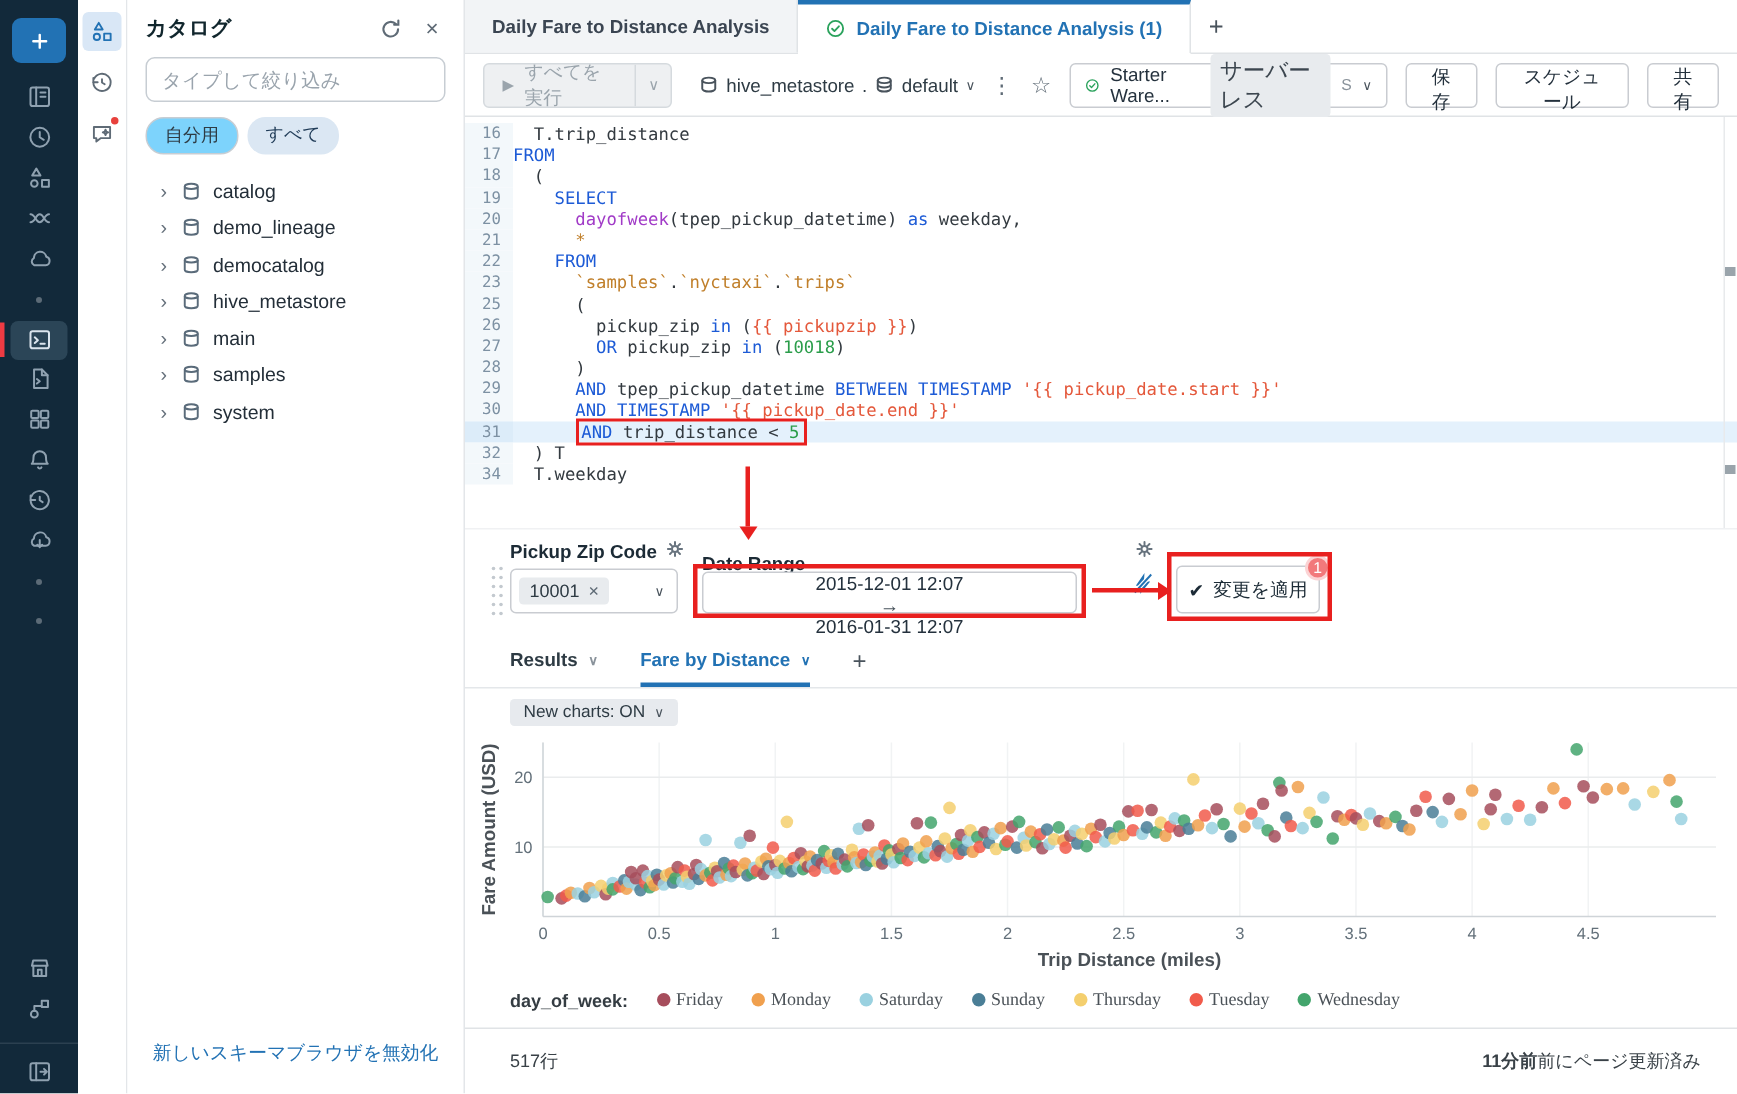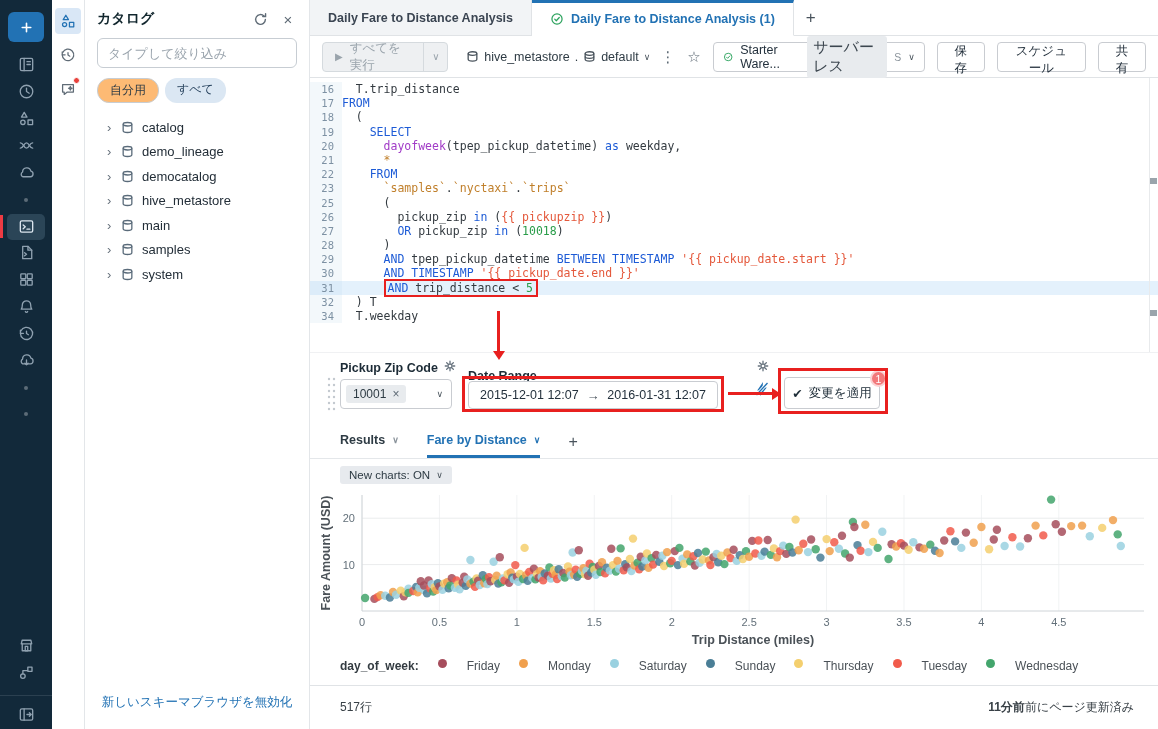--- a/index.html
+++ b/index.html
@@ -34,21 +34,21 @@
   .cat-head { display:flex; align-items:center; padding:10px 12px 6px; }
   .cat-title { font-weight:bold; font-size:14px; color:#11262d; flex:1; }
   .cat-head .hicon { width:18px; height:18px; margin-left:10px; cursor:pointer; display:flex; align-items:center; justify-content:center; }
   .cat-head svg { width:15px; height:15px; stroke:#5f6b76; fill:none; stroke-width:1.5; stroke-linecap:round; }
   .close-x { font-size:15px; color:#5f6b76; }
   .cat-search { margin:4px 12px 10px; }
   .cat-search input { width:100%; height:30px; border:1px solid #c7cdd3; border-radius:6px; padding:0 10px; font-size:13px; color:#333; outline:none; font-family:inherit; }
   .cat-search input::placeholder { color:#9aa4ad; }
   .chips { display:flex; gap:6px; padding:0 12px 10px; }
   .chip { border-radius:12px; padding:3px 12px; font-size:12px; cursor:pointer; }
-  .chip.outline { border:1px solid #c7cdd3; color:#2e3b44; background:#fdba74; }
+  .chip.outline { border:1px solid #c7cdd3; color:#2e3b44; background:#7dd3fc; }
   .chip.fill { background:#dbe7f3; color:#1f3b57; }
   .tree { flex:1; overflow:hidden; padding:2px 0; }
   .tree-row { display:flex; align-items:center; height:24.5px; padding-left:22px; cursor:pointer; font-size:13px; color:#232e38; }
   .tree-row .chev { color:#66717c; font-size:13px; width:14px; }
   .tree-row svg { width:13px; height:13px; margin-right:8px; stroke:#5a6b7a; fill:none; stroke-width:1.2; }
   .cat-foot { padding:14px 0 18px; text-align:center; }
   .cat-foot a { color:#2272b4; font-size:12.5px; text-decoration:none; cursor:pointer; }
 
   
   .main { flex:1; display:flex; flex-direction:column; position:relative; background:#fff; min-width:0; }
@@ -90,21 +90,21 @@
   .scrollmark { position:absolute; right:1px; width:7px; height:6px; background:#9aa4ab; }
 
   
   .widgets { height:73px; flex:none; position:relative; border-top:1px solid #f0f1f3; }
   .w-label { position:absolute; font-size:12.5px; font-weight:bold; color:#1c2b36; display:flex; align-items:center; gap:5px; }
   .gear svg { width:14px; height:14px; stroke:#67737e; stroke-width:1.5; fill:none; stroke-linecap:round; }
   .pickup-ctl { position:absolute; left:30px; top:26px; width:112px; height:30px; border:1px solid #c9ccd1; border-radius:4px; display:flex; align-items:center; padding:0 8px 0 5px; cursor:pointer; }
   .pk-chip { background:#e8ebee; border-radius:3px; padding:2px 7px; font-size:12px; color:#2e3b44; display:flex; gap:6px; align-items:center; }
   .pk-chip .x { color:#5f6b76; cursor:pointer; }
   .pickup-ctl .chev-sm { margin-left:auto; }
-  .date-ctl { position:absolute; left:158px; top:28px; width:250px; height:28px; border:1px solid #c9ccd1; border-radius:4px; display:flex; align-items:center; justify-content:space-between; padding:0 11px; font-size:12.5px; color:#24313d; cursor:pointer; background:#fff; }
+  .date-ctl { position:absolute; left:158px; top:28px; width:250px; height:28px; border:1px solid #c9ccd1; border-radius:4px; display:flex; align-items:center; justify-content:space-between; padding:0 11px; font-size:12.5px; color:#24313d; cursor:pointer; background:#fff;flex-direction:column; }
   .date-arrow { color:#49535c; font-size:13px; }
   .flash { position:absolute; left:444px; top:382px; }
   .apply-btn { position:absolute; left:474px; top:24px; width:96px; height:32px; border:1px solid #c9ccd1; border-radius:4px; background:#fff; display:flex; align-items:center; justify-content:center; gap:6px; font-size:12.5px; color:#1c2b36; cursor:pointer; }
   .apply-badge { position:absolute; top:-8px; right:-8px; width:17px; height:17px; border-radius:50%; background:#f2797b; color:#fff; font-size:10.5px; display:flex; align-items:center; justify-content:center; border:2px solid #fbd3d4; }
   .drag-dots { position:absolute; left:16px; top:22px; }
 
   
   .anno { position:absolute; inset:0; pointer-events:none; z-index:6; }
   .red-box { position:absolute; border:3px solid #e8201f; }
   .v-arrow-stem { position:absolute; width:3px; background:#e8201f; }
@@ -119,21 +119,21 @@
   .rtab .chev-sm { color:#8a939b; }
   .rtab.active .chev-sm { color:#2272b4; }
   .rtab-add { display:flex; align-items:center; font-size:16px; color:#49535c; cursor:pointer; }
 
   
   .chart-sec { height:226px; flex:none; position:relative; padding-left:8px; }
   .nc-chip { position:absolute; left:30px; top:7px; background:#e7eaee; border-radius:3px; padding:3px 9px; font-size:11.5px; color:#2e3b44; display:flex; gap:6px; align-items:center; cursor:pointer; }
   .chart-svg { position:absolute; left:8px; top:28px; }
   .legend { position:absolute; left:30px; top:200px; display:flex; align-items:center; gap:19px; font-size:12px; color:#4a5157; }
   .legend .lg-title { font-weight:bold; color:#343c42; }
-  .lg-item { display:flex; gap:20px; cursor:pointer; }
+  .lg-item { display:flex; align-items:center; gap:4px; cursor:pointer;font-family:Liberation Serif, serif; }
   .lg-dot { width:9px; height:9px; border-radius:50%; }
 
   
   .statusbar { flex:1; border-top:1px solid #e0e3e6; display:flex; align-items:center; justify-content:space-between; padding:0 24px 0 30px; font-size:12px; color:#394147; }
   .statusbar b { font-weight:bold; }
 </style>
 </head>
 <body>
 
 <div class="app">

